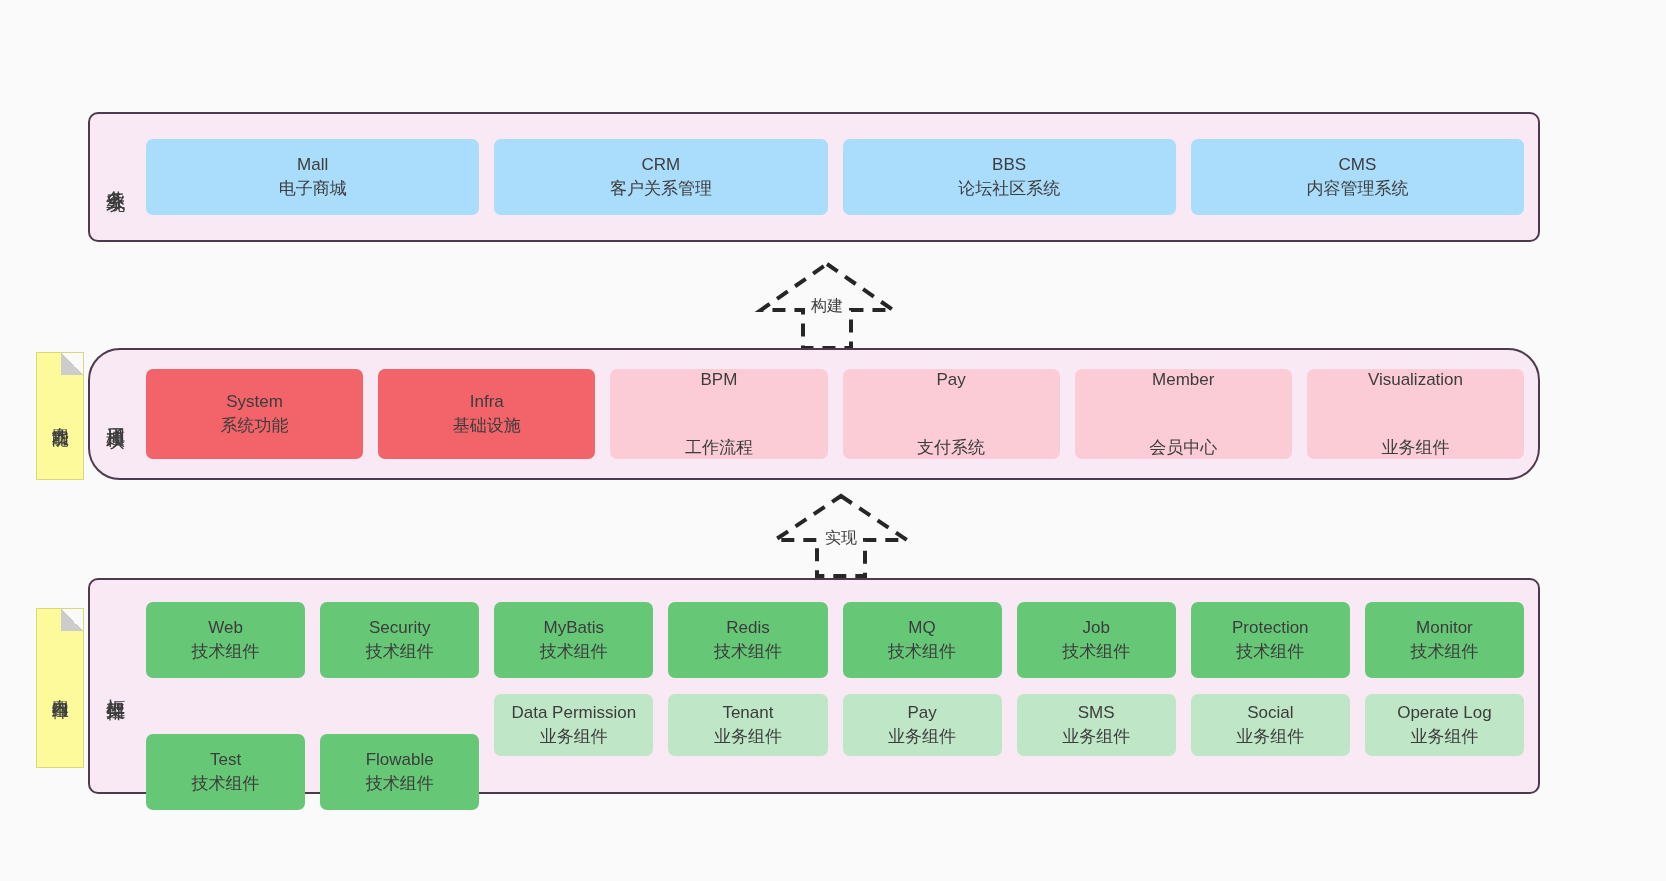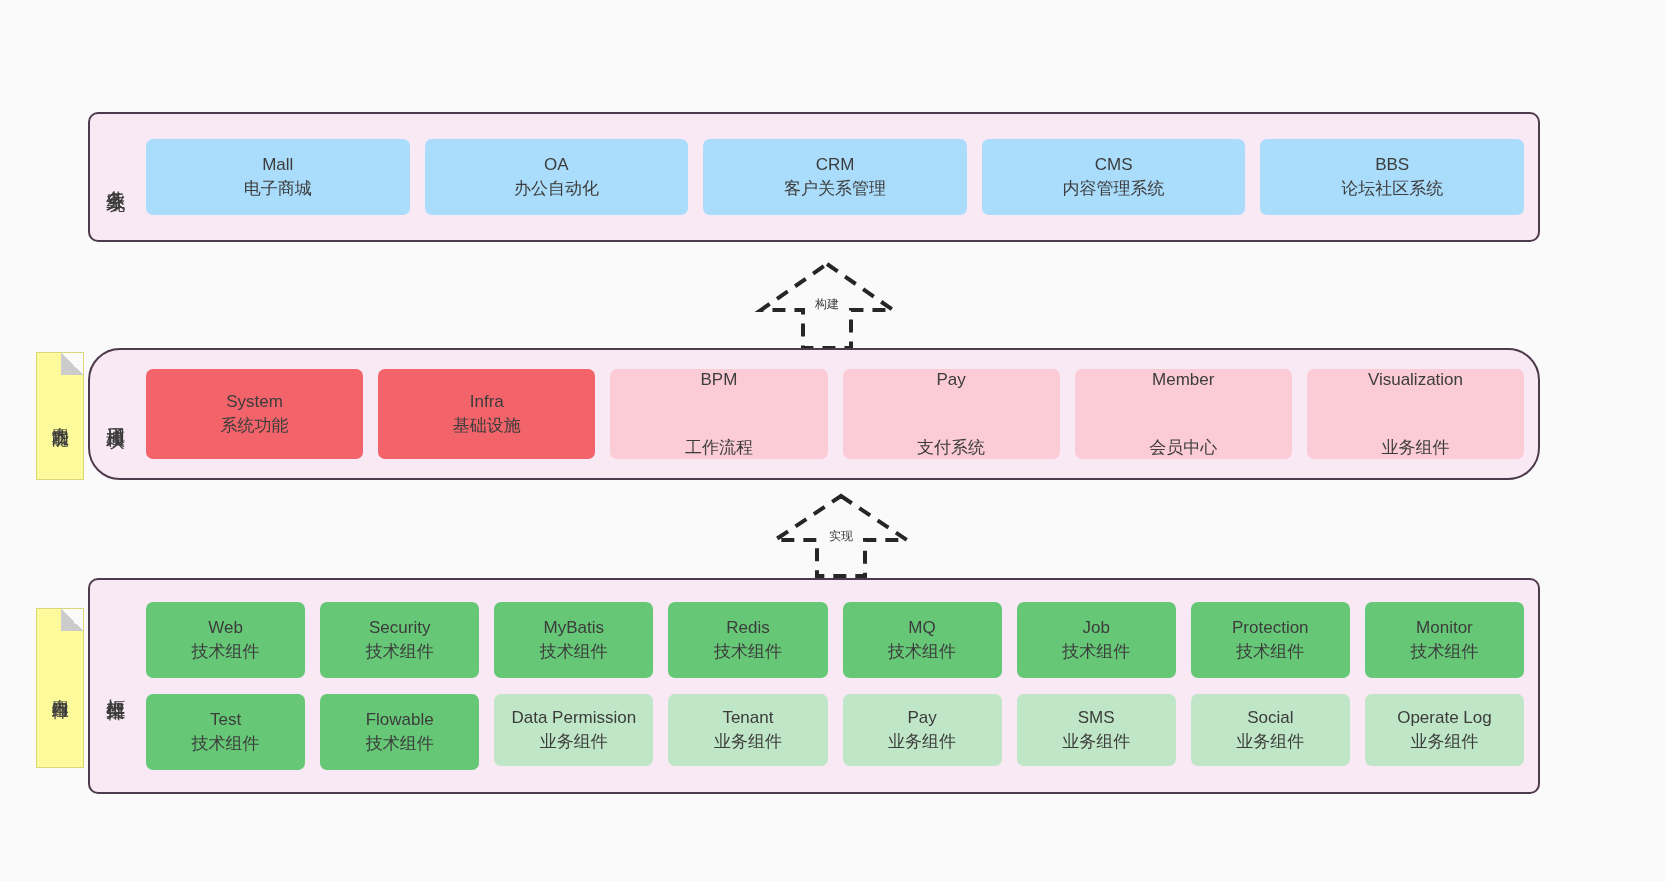--- a/index.html
+++ b/index.html
@@ -63,22 +63,22 @@
     font-size: 17px;
     line-height: 1.42;
     padding: 6px 4px;
     color: #3c3c3c;
   }
   .box .t1 { display: block; }
   .box .t2 { display: block; }
   .blue  { background: #aadcfb; height: 76px; }
   .red   { background: #f2646a; height: 90px; }
   .pink  { background: #fbccd6; height: 90px; gap: 44px; }
-  .green { background: #66c877; height: 76px; }
-  .mint  { background: #bfe6c6; height: 72px; }
+  .green { background: #66c877; height: 76px; margin-top: 40px; }
+  .mint  { background: #bfe6c6; height: 62px; }
 
   
   .note {
     position: absolute;
     width: 48px;
     background: #fcfa9a;
     border: 1px solid #d9d77a;
     display: flex;
     align-items: center;
     justify-content: center;
@@ -99,53 +99,49 @@
   }
 
   
   .arrow { position: absolute; }
   .arrow svg { display: block; overflow: visible; }
   .arrow-label {
     position: absolute;
     left: 0; right: 0;
     top: 36px;
     text-align: center;
-    font-size: 12px;
+    font-size: 16px;
     color: #3c3c3c;
     background: transparent;
   }
 </style>
 </head>
 <body>
 
 <div id="canvas">
 
   <div class="layer" id="layer-business" style="left:88px; top:112px; width:1452px; height:130px;">
     <div class="layer-title">业务系统</div>
     <div class="layer-body">
       <div class="row">
         <div class="box blue">
           <span class="t1">Mall</span>
           <span class="t2">电子商城</span>
         </div>
         <div class="box blue">
-          <span class="t1">OA</span>
-          <span class="t2">办公自动化</span>
-        </div>
-        <div class="box blue">
           <span class="t1">CRM</span>
           <span class="t2">客户关系管理</span>
         </div>
         <div class="box blue">
+          <span class="t1">BBS</span>
+          <span class="t2">论坛社区系统</span>
+        </div>
+        <div class="box blue">
           <span class="t1">CMS</span>
           <span class="t2">内容管理系统</span>
-        </div>
-        <div class="box blue">
-          <span class="t1">BBS</span>
-          <span class="t2">论坛社区系统</span>
         </div>
       </div>
     </div>
   </div>
 
   <div class="arrow" id="arrow-build" style="left:758px; top:260px; width:138px; height:92px;">
     <svg width="138" height="92" viewBox="0 0 138 92" fill="none">
       <path d="M69 4 L135 50 L93 50 L93 88 L45 88 L45 50 L3 50 Z" stroke="#262626" stroke-width="4" stroke-dasharray="13 9" fill="none" stroke-linejoin="miter"></path>
     </svg>
     <div class="arrow-label">构建</div>

